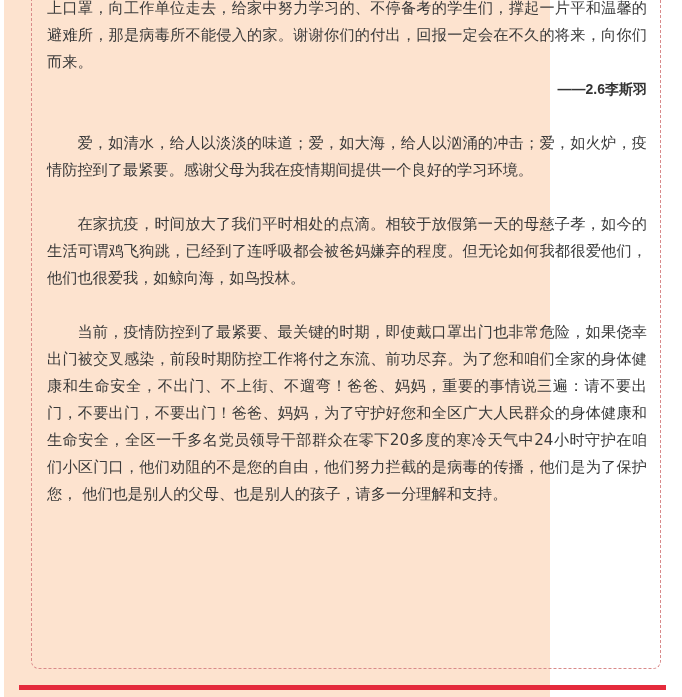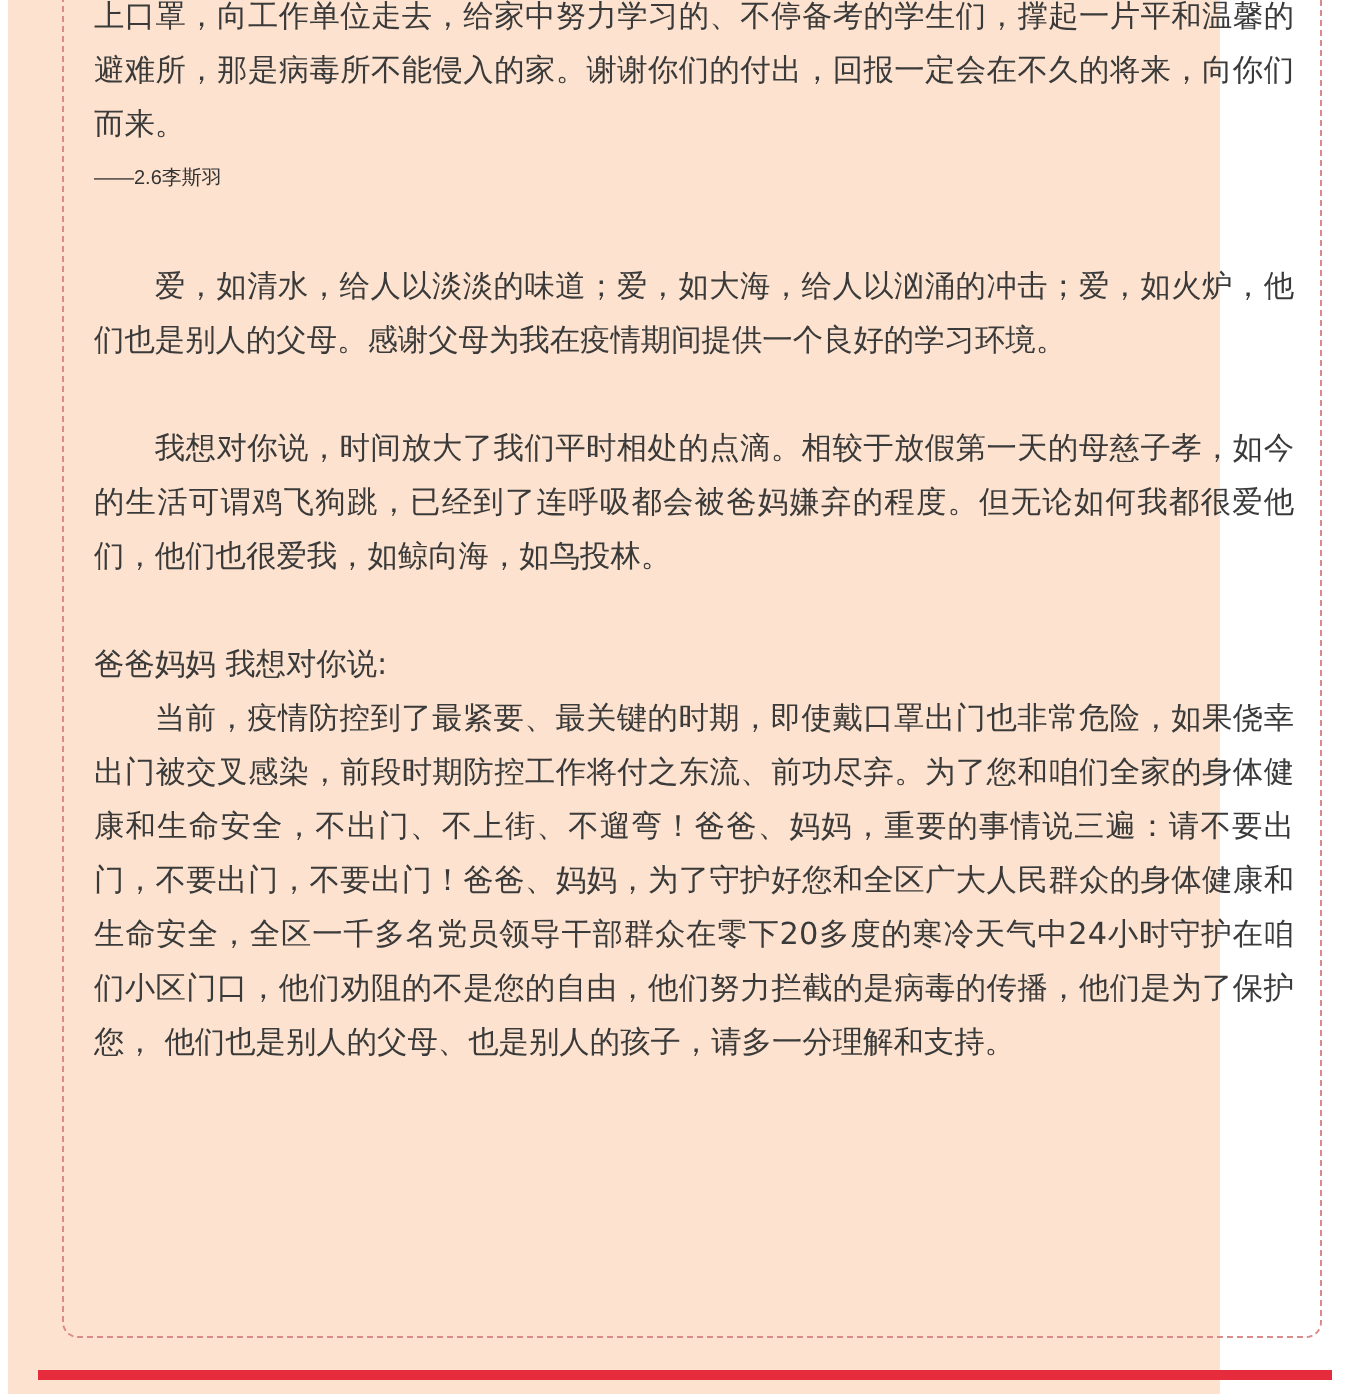--- a/index.html
+++ b/index.html
@@ -4,38 +4,38 @@
   <style>
     html, body { margin: 0; padding: 0; }
     body {
       width: 682px; height: 697px; overflow: hidden;
       background: #ffffff;
       font-family: "DejaVu Sans", "Liberation Sans", sans-serif;
       color: #3a3a3a;
       position: relative;
     }
     .panel {
-      position: absolute; left: 4px; top: 0; width: 606px; height: 697px;
+      position: absolute; left: 4px; top: 0; width: 546px; height: 697px;
       background: #fde3cf;
     }
     .dashed-box {
       position: absolute; left: 27px; top: -10px; width: 630px; height: 679px;
       border: 1px dashed #d98a8a;
       border-top: none;
       border-radius: 0 0 8px 8px;
       box-sizing: border-box;
     }
     .content {
       position: absolute; left: 43px; top: -5px; width: 600px;
       font-size: 15.2px; line-height: 27px;
     }
     .para { margin: 0; text-align: justify; }
     .indent { text-indent: 2em; }
     .sign {
-      font-weight: normal; font-size: 10px;
+      text-align: right; font-weight: bold; font-size: 14px;
       font-family: "Liberation Sans", "DejaVu Sans", sans-serif;
       color: #333; margin: 0;
     }
     .gap { height: 27px; }
     .red-bar {
       position: absolute; left: 19px; top: 685px; width: 647px; height: 5px;
       background: #e52b3c;
     }
   </style>
 </head>
@@ -45,30 +45,29 @@
   <div class="dashed-box"></div>
   <div class="content">
 
     <div>
       <p class="para">上口罩，向工作单位走去，给家中努力学习的、不停备考的学生们，撑起一片平和温馨的避难所，那是病毒所不能侵入的家。谢谢你们的付出，回报一定会在不久的将来，向你们而来。</p>
       <p class="sign">——2.6李斯羽</p>
     </div>
     <div class="gap"></div>
 
     <div>
-      <p class="para indent">爱，如清水，给人以淡淡的味道；爱，如大海，给人以汹涌的冲击；爱，如火炉，他们也是别人的父母。感谢父母为我在疫情期间提供一个良好的学习环境。</p>
+      <p class="para indent">爱，如清水，给人以淡淡的味道；爱，如大海，给人以汹涌的冲击；爱，如火炉，疫情防控到了最紧要。感谢父母为我在疫情期间提供一个良好的学习环境。</p>
     </div>
     <div class="gap"></div>
 
     <div>
-      <p class="para indent">我想对你说，时间放大了我们平时相处的点滴。相较于放假第一天的母慈子孝，如今的生活可谓鸡飞狗跳，已经到了连呼吸都会被爸妈嫌弃的程度。但无论如何我都很爱他们，他们也很爱我，如鲸向海，如鸟投林。</p>
+      <p class="para indent">在家抗疫，时间放大了我们平时相处的点滴。相较于放假第一天的母慈子孝，如今的生活可谓鸡飞狗跳，已经到了连呼吸都会被爸妈嫌弃的程度。但无论如何我都很爱他们，他们也很爱我，如鲸向海，如鸟投林。</p>
     </div>
     <div class="gap"></div>
 
     <div>
-      <p class="para">爸爸妈妈 我想对你说:</p>
       <p class="para indent">当前，疫情防控到了最紧要、最关键的时期，即使戴口罩出门也非常危险，如果侥幸出门被交叉感染，前段时期防控工作将付之东流、前功尽弃。为了您和咱们全家的身体健康和生命安全，不出门、不上街、不遛弯！爸爸、妈妈，重要的事情说三遍：请不要出门，不要出门，不要出门！爸爸、妈妈，为了守护好您和全区广大人民群众的身体健康和生命安全，全区一千多名党员领导干部群众在零下20多度的寒冷天气中24小时守护在咱们小区门口，他们劝阻的不是您的自由，他们努力拦截的是病毒的传播，他们是为了保护您， 他们也是别人的父母、也是别人的孩子，请多一分理解和支持。</p>
       <div class="gap"></div>
     </div>
 
   </div>
 </div>
 <div class="red-bar"></div>
 
 </body></html>

